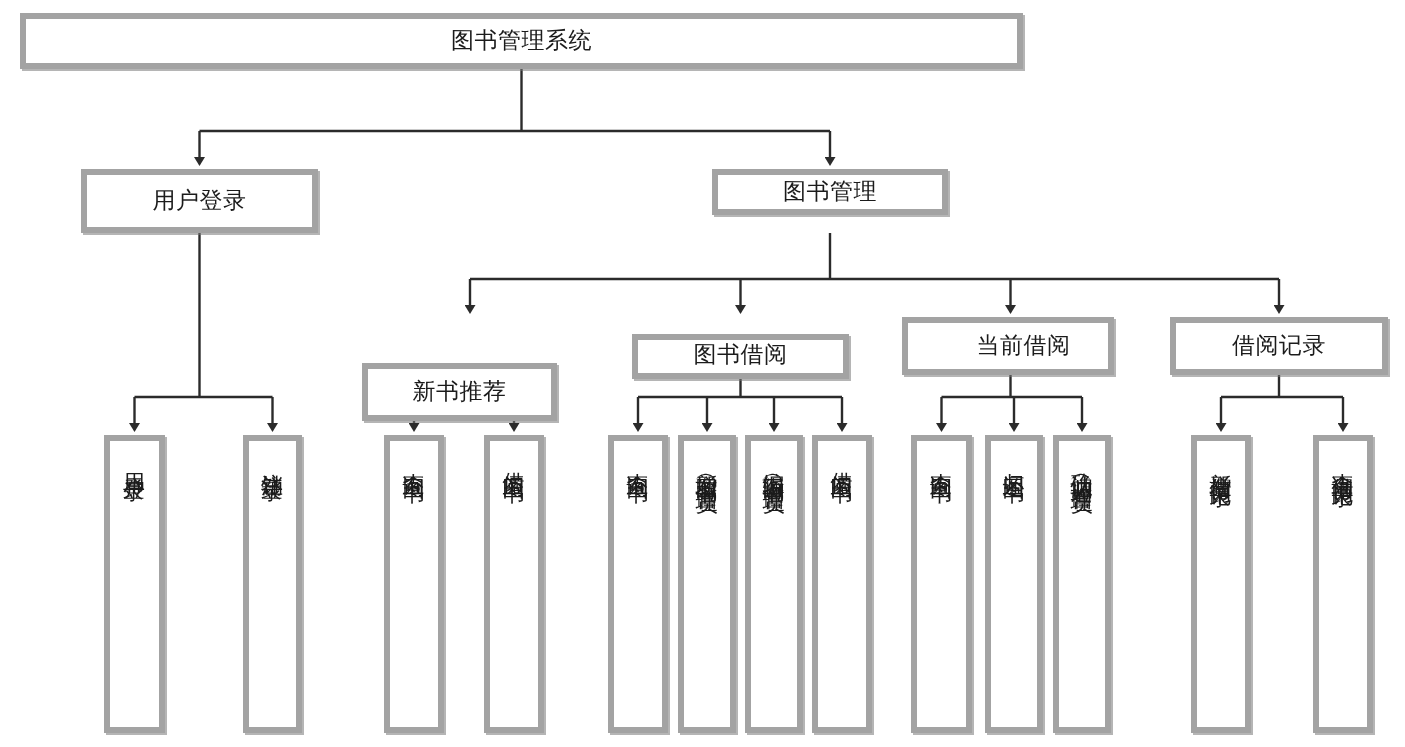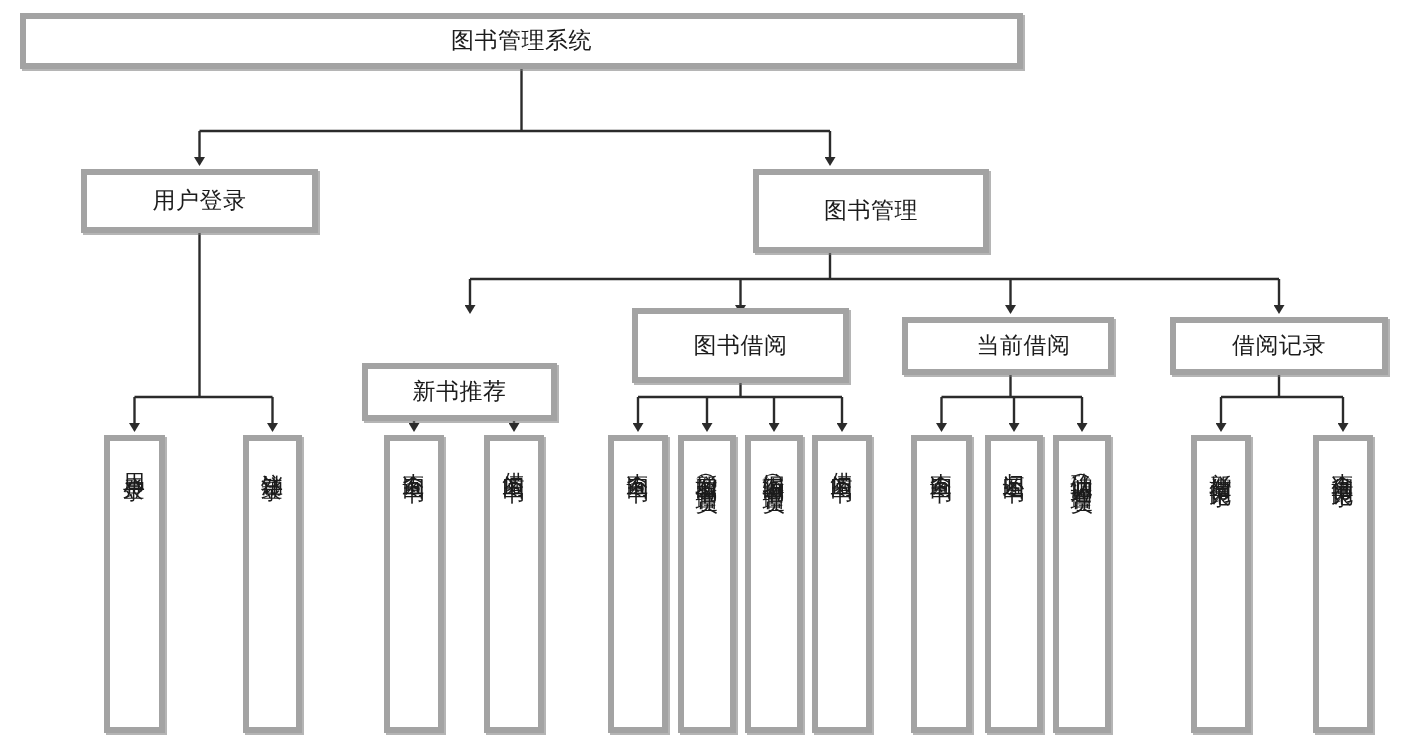--- a/index.html
+++ b/index.html
@@ -121,27 +121,27 @@
       </g>
   </svg>
 
   <div id="node-layer">
       <div class="node horiz root" style="left: 20px; top: 13px; width: 1003px; height: 56px;">
         <div class="node-label">图书管理系统</div>
       </div>
       <div class="node horiz" style="left: 81px; top: 169px; width: 237px; height: 64px;">
         <div class="node-label">用户登录</div>
       </div>
-      <div class="node horiz" style="left: 712px; top: 169px; width: 236px; height: 84px; margin-left: 41px;">
+      <div class="node horiz" style="left: 712px; top: 169px; width: 236px; height: 46px;">
         <div class="node-label">图书管理</div>
       </div>
       <div class="node horiz" style="left: 362px; top: 317px; width: 195px; height: 58px; margin-top: 46px;">
         <div class="node-label">新书推荐</div>
       </div>
-      <div class="node horiz" style="left: 632px; top: 308px; width: 217px; height: 75px;">
+      <div class="node horiz" style="left: 632px; top: 334px; width: 217px; height: 45px; font-family: Liberation Mono, monospace;">
         <div class="node-label">图书借阅</div>
       </div>
       <div class="node horiz" style="left: 902px; top: 317px; width: 212px; height: 58px; padding-left: 31px;">
         <div class="node-label">当前借阅</div>
       </div>
       <div class="node horiz" style="left: 1170px; top: 317px; width: 218px; height: 58px;">
         <div class="node-label">借阅记录</div>
       </div>
       <div class="node vert" style="left: 104px; top: 435px; width: 61px; height: 298px;">
         <div class="node-label">用户登录</div>

